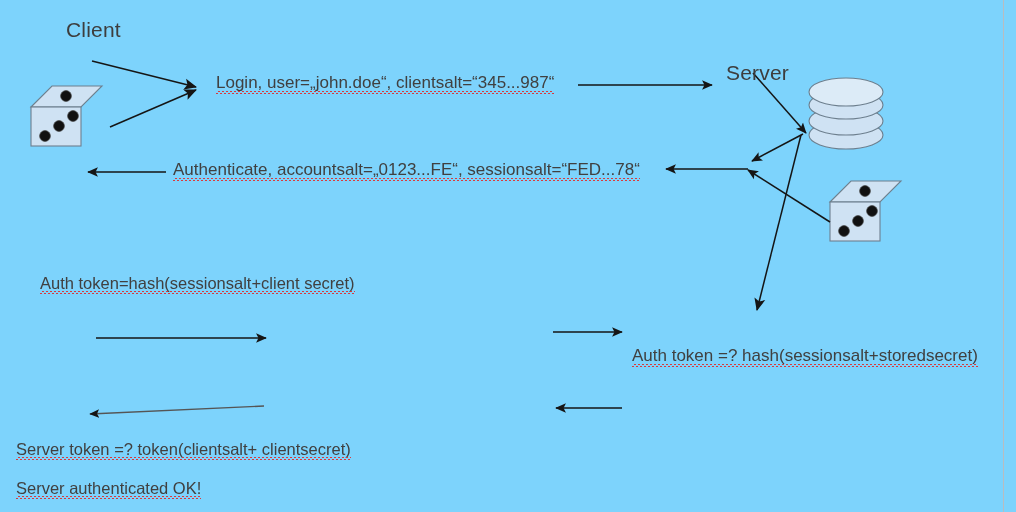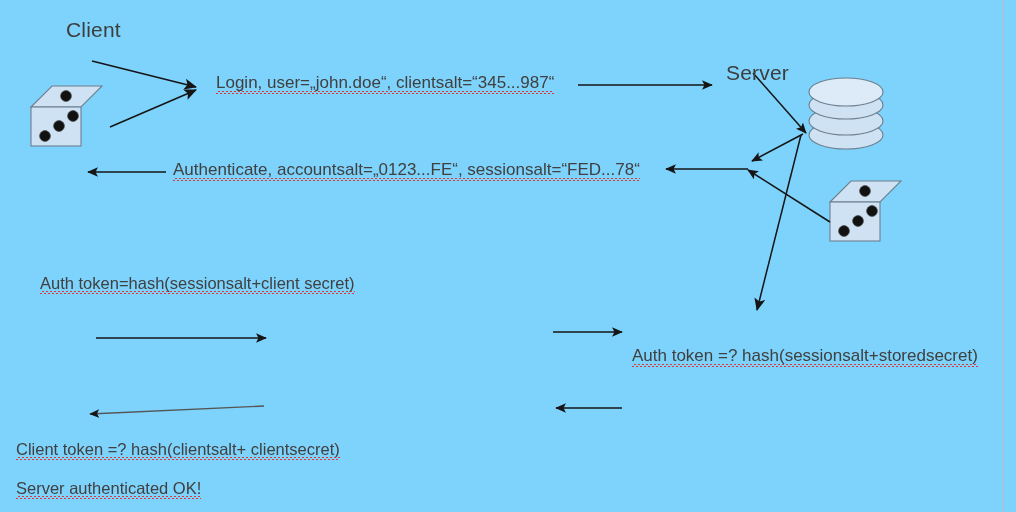--- a/index.html
+++ b/index.html
@@ -158,21 +158,21 @@
 
 
   <div class="lbl msg" style="left:632px; top:320px;margin-top:26px;">
     <span class="sp">Auth token =? hash(sessionsalt+storedsecret)</span>
   </div>
 
 
 
 
   <div class="lbl note" style="left:16px; top:440px;">
-    <span class="sp">Client token =? hash(clientsalt+ clientsecret)</span>
+    <span class="sp">Server token =? token(clientsalt+ clientsecret)</span>
   </div>
 
   <div class="lbl note" style="left:16px; top:479px;">
     <span class="sp">Server authenticated OK!</span>
   </div>
 
   <div class="page-edge"></div>
 </div>
 
 </body></html>

